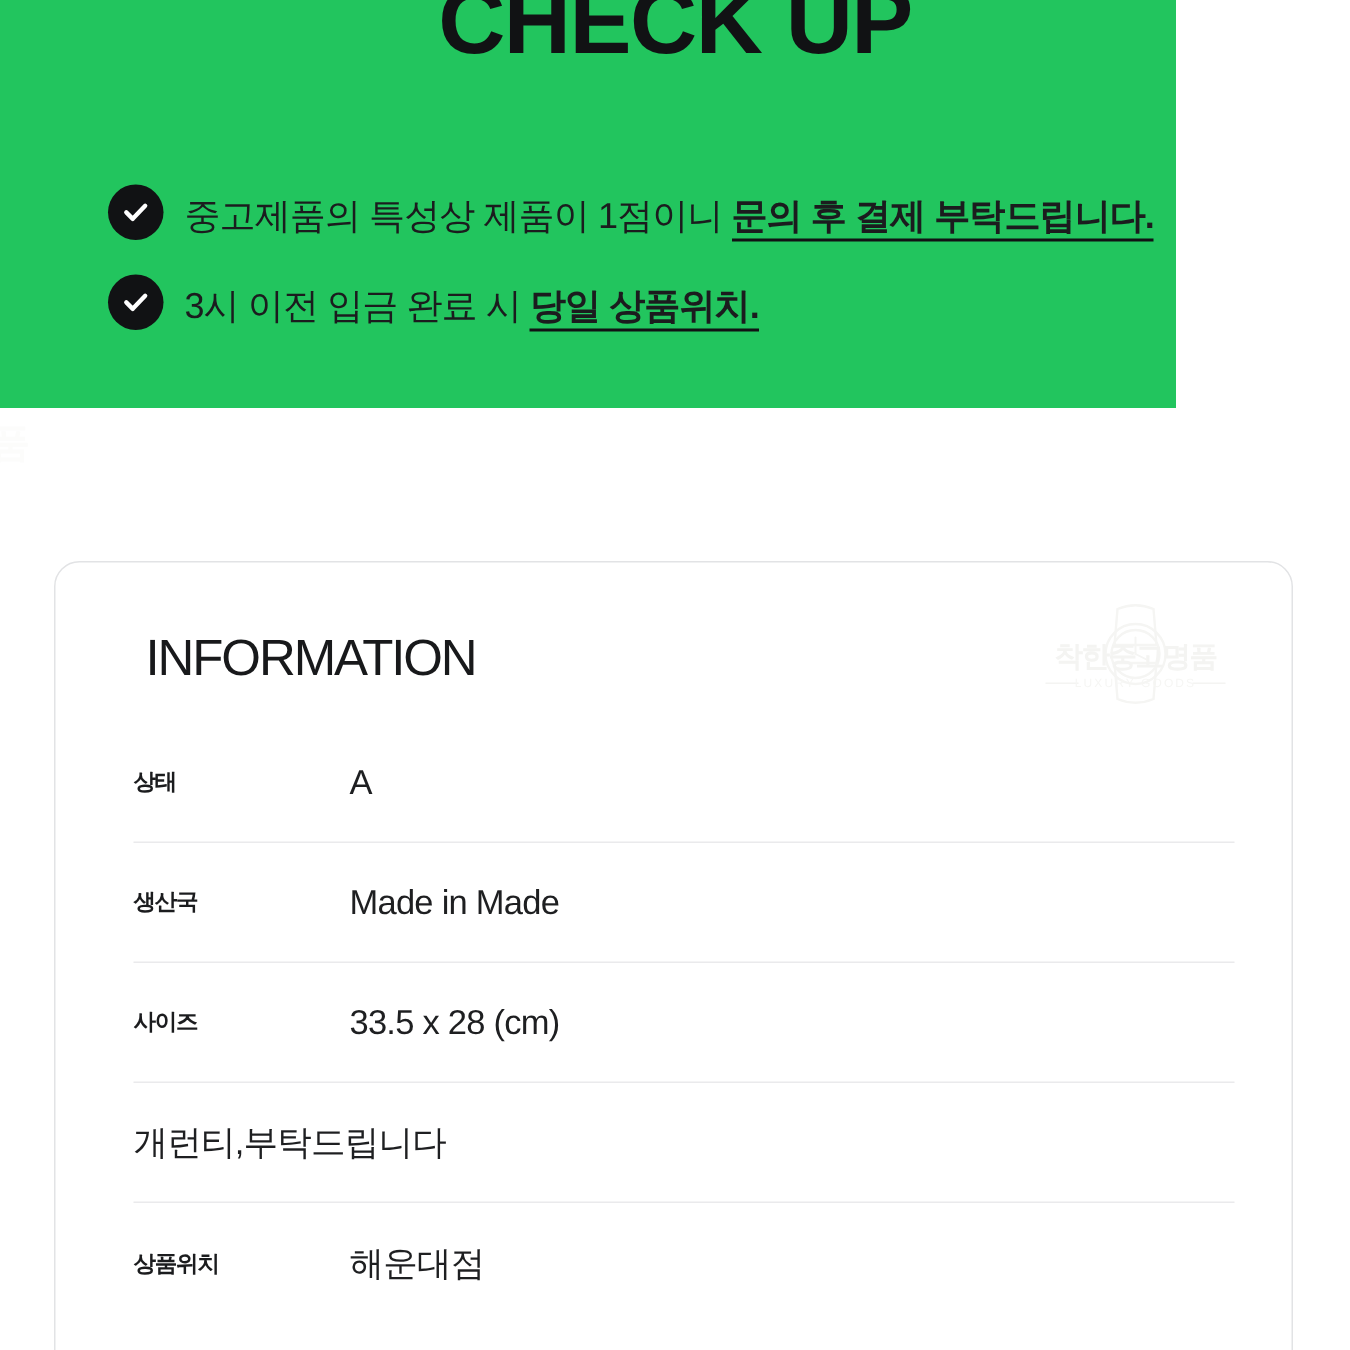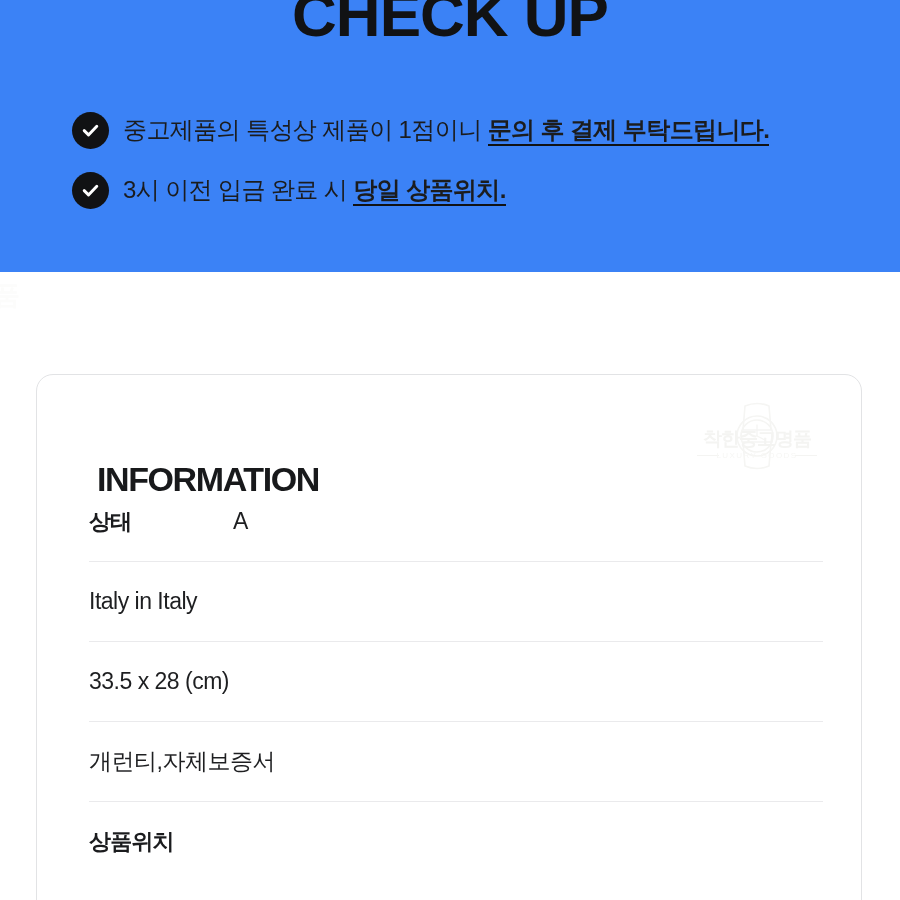--- a/index.html
+++ b/index.html
@@ -5,35 +5,35 @@
   * { margin:0; padding:0; box-sizing:border-box; }
   html, body {
     width:900px; height:900px;
     background:#ffffff;
     font-family:"Liberation Sans","DejaVu Sans",sans-serif;
     overflow:hidden;
   }
 
   
   .checkup-section{
-    position:absolute; left:0; top:0; width:900px; height:272px;
-    background:#3b82f6;
+    position:absolute; left:0; top:0; width:784px; height:272px;
+    background:#22c55e;
     overflow:hidden;
   }
   .checkup-title{
     position:absolute; left:0; top:-16px; width:900px;
     text-align:center;
     font-size:62px; font-weight:700; letter-spacing:-1px;
     color:#111214; line-height:1;
   }
   .checkup-list{
     position:absolute; left:72px; top:100px; width:820px;
   }
   .check-row{
-    display:flex; align-items:center; gap:14px;
+    display:flex; align-items:flex-end; gap:14px;
     height:60px;
   }
   .check-icon{
     flex:0 0 auto;
     width:37px; height:37px; border-radius:50%;
     background:#111214;
     display:flex; align-items:center; justify-content:center;
   }
   .check-icon svg{ display:block; }
   .check-text{
@@ -59,23 +59,22 @@
   .info-card{
     position:absolute; left:36px; top:374px;
     width:826px; height:560px;
     background:#ffffff;
     border:1px solid #e2e3e5;
     border-radius:17px;
     overflow:hidden;
   }
   .info-heading{
     position:absolute; left:60px; top:45px;
-    font-size:34px; font-weight:700; letter-spacing:-1.4px;
+    font-size:34px; font-weight:400; letter-spacing:-1.4px;
     color:#18191b;
-    margin-top:40px;
   }
 
   
   .watermark{
     position:absolute; right:42px; top:22px;
     width:124px; height:78px;
     opacity:1; pointer-events:none;
   }
   .wm-text{
     position:absolute; left:0; top:32px; width:124px;
@@ -103,21 +102,21 @@
     position:absolute; left:52px; top:107px; width:734px;
   }
   .spec-row{
     display:flex; align-items:center;
     height:80px;
     border-bottom:1px solid #eaeaec;
   }
   .spec-row:last-child{ border-bottom:none;font-family:Liberation Mono, monospace; }
   .spec-label{
     flex:0 0 144px;
-    font-size:22px; font-weight:700; color:#1b1c1e;
+    font-size:15px; font-weight:700; color:#1b1c1e;
     letter-spacing:-0.8px;
   }
   .spec-value{
     flex:1 1 auto;
     font-size:23px; font-weight:400; color:#1e1f21;
     letter-spacing:-0.5px;
   }
 </style>
 </head>
 <body>
@@ -175,29 +174,32 @@
   </div>
 
   <div class="spec-table">
 
     <div class="spec-row">
       <div class="spec-label">상태</div>
       <div class="spec-value">A</div>
     </div>
 
     <div class="spec-row">
-      <div class="spec-value">Italy in Italy</div>
-    </div>
-
-    <div class="spec-row">
+      <div class="spec-label">생산국</div>
+      <div class="spec-value">Made in Made</div>
+    </div>
+
+    <div class="spec-row">
+      <div class="spec-label">사이즈</div>
       <div class="spec-value">33.5 x 28 (cm)</div>
     </div>
 
     <div class="spec-row">
-      <div class="spec-value">개런티,자체보증서</div>
+      <div class="spec-value">개런티,부탁드립니다</div>
     </div>
 
     <div class="spec-row">
       <div class="spec-label">상품위치</div>
+      <div class="spec-value">해운대점</div>
     </div>
 
   </div>
 </section>
 
 </body></html>

